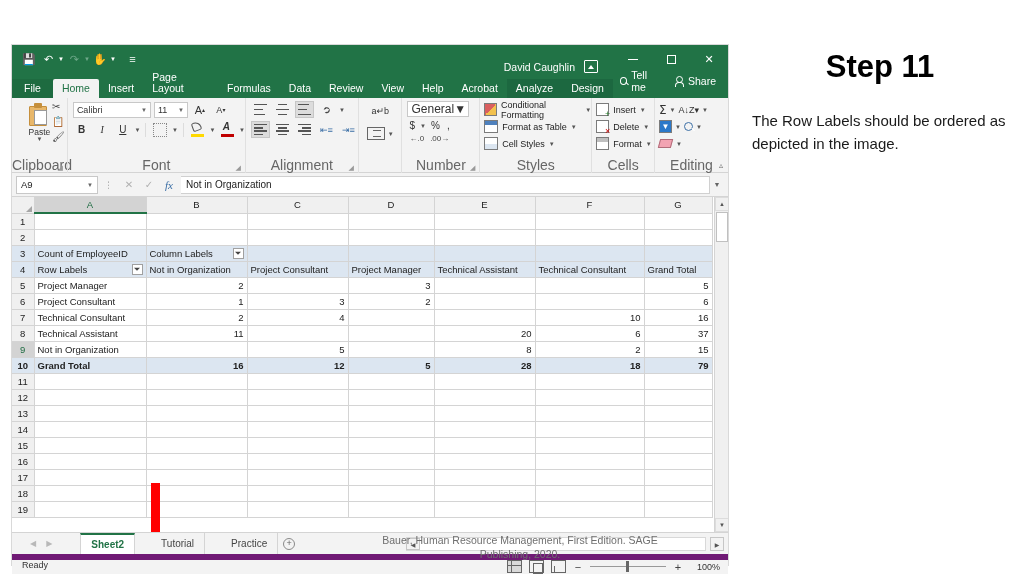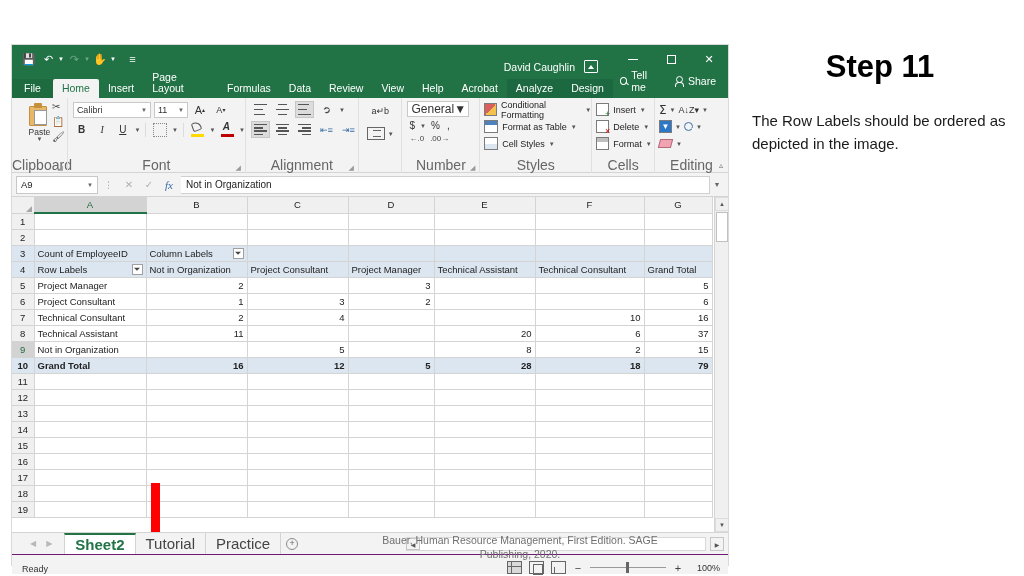--- a/index.html
+++ b/index.html
@@ -288,22 +288,22 @@
   .vs-thumb { position:absolute; top:15px; left:1px; width:12px; height:30px;
      background:#ffffff; border:1px solid #c0c0c0; }
 
   
   .sheetbar {
     height:22px; background:#f3f3f3; display:flex; align-items:center;
     border-top:1px solid #d4d4d4; position:relative;
   }
   .nav-arrows { display:flex; gap:10px; padding:0 12px 0 18px; color:#b8b8b8; font-size:8px; }
   .stab {
-    font-size:15px; color:#444; padding:3px 10px 4px; height:22px;
-    display:flex; align-items:center; border-right:1px solid #d4d4d4;
+    font-size:10px; color:#444; padding:3px 10px 4px; height:22px;
+    display:flex; align-items:center; border-right:1px solid #d4d4d4;margin-left:16px;
   }
   .stab.active {
     background:#ffffff; color:#217346; font-weight:bold;
     border-top:2px solid #217346; border-right:1px solid #d4d4d4;
     border-left:1px solid #d4d4d4;
   }
   .addsheet {
     width:22px; display:flex; align-items:center; justify-content:center;
     color:#666; font-size:11px;
   }
@@ -319,22 +319,22 @@
     background:#ffffff; border:1px solid #d8d8d8;
   }
   .hscroll-left-btn {
     position:absolute; left:-1px; top:0px; width:14px; height:12px;
     border:1px solid #c6c6c6; background:#f3f3f3;
     display:flex; align-items:center; justify-content:center; font-size:6px; color:#555;
   }
 
   
   .statusbar {
-    height:20px; background:#f3f3f3; border-top:1px solid #701a75;
-    display:flex; align-items:flex-end; position:relative;
+    height:20px; background:#f3f3f3; border-top:6px solid #701a75;
+    display:flex; align-items:flex-start; position:relative;
   }
   .status-text { font-size:9px; color:#333; padding-left:10px; }
   .status-right { position:absolute; right:8px; display:flex; align-items:center; gap:7px; }
   .viewico { width:15px; height:13px; border:1px solid #666; position:relative; }
   .viewico.normal { background:#d9d9d9; }
   .viewico.normal::before{content:"";position:absolute;left:3px;top:0;bottom:0;width:1px;background:#666;}
   .viewico.normal::after{content:"";position:absolute;top:4px;left:0;right:0;height:1px;background:#666;}
   .viewico.page::before{content:"";position:absolute;left:3px;top:2px;width:8px;height:9px;border:1px solid #666;}
   .viewico.brk::before{content:"";position:absolute;left:2px;top:5px;width:10px;height:6px;border:1px solid #666;border-top:none;}
   .zoom-minus, .zoom-plus { font-size:11px; color:#444; width:10px; text-align:center; }

